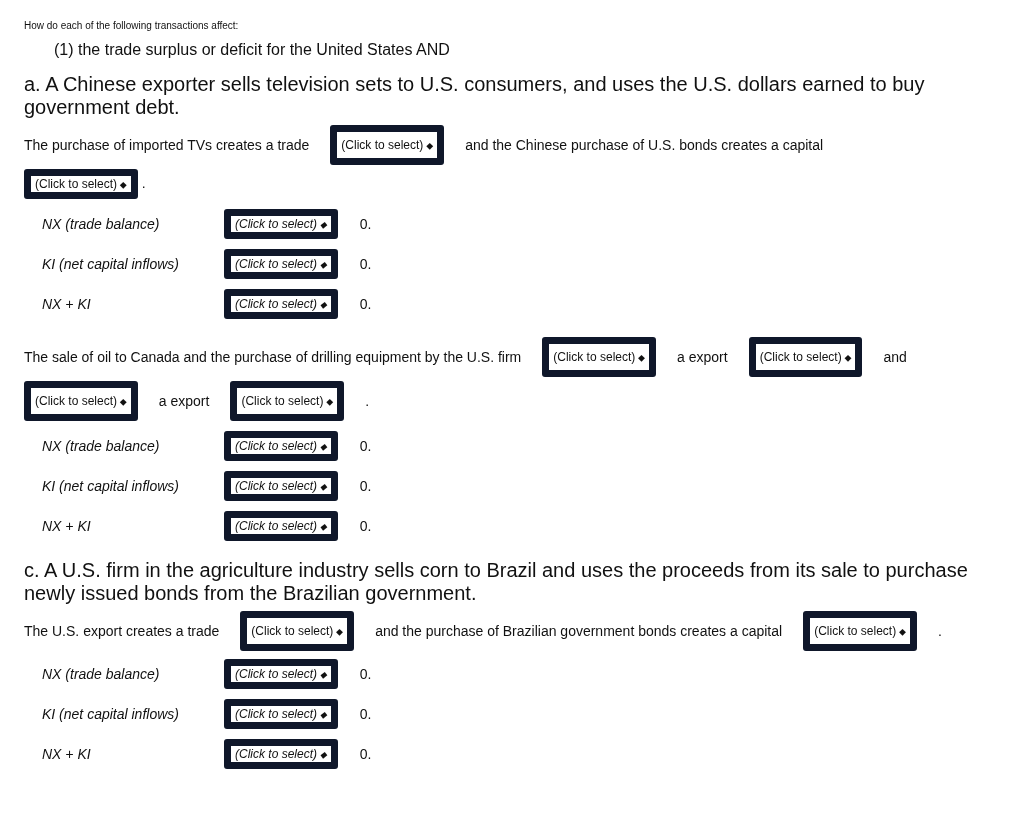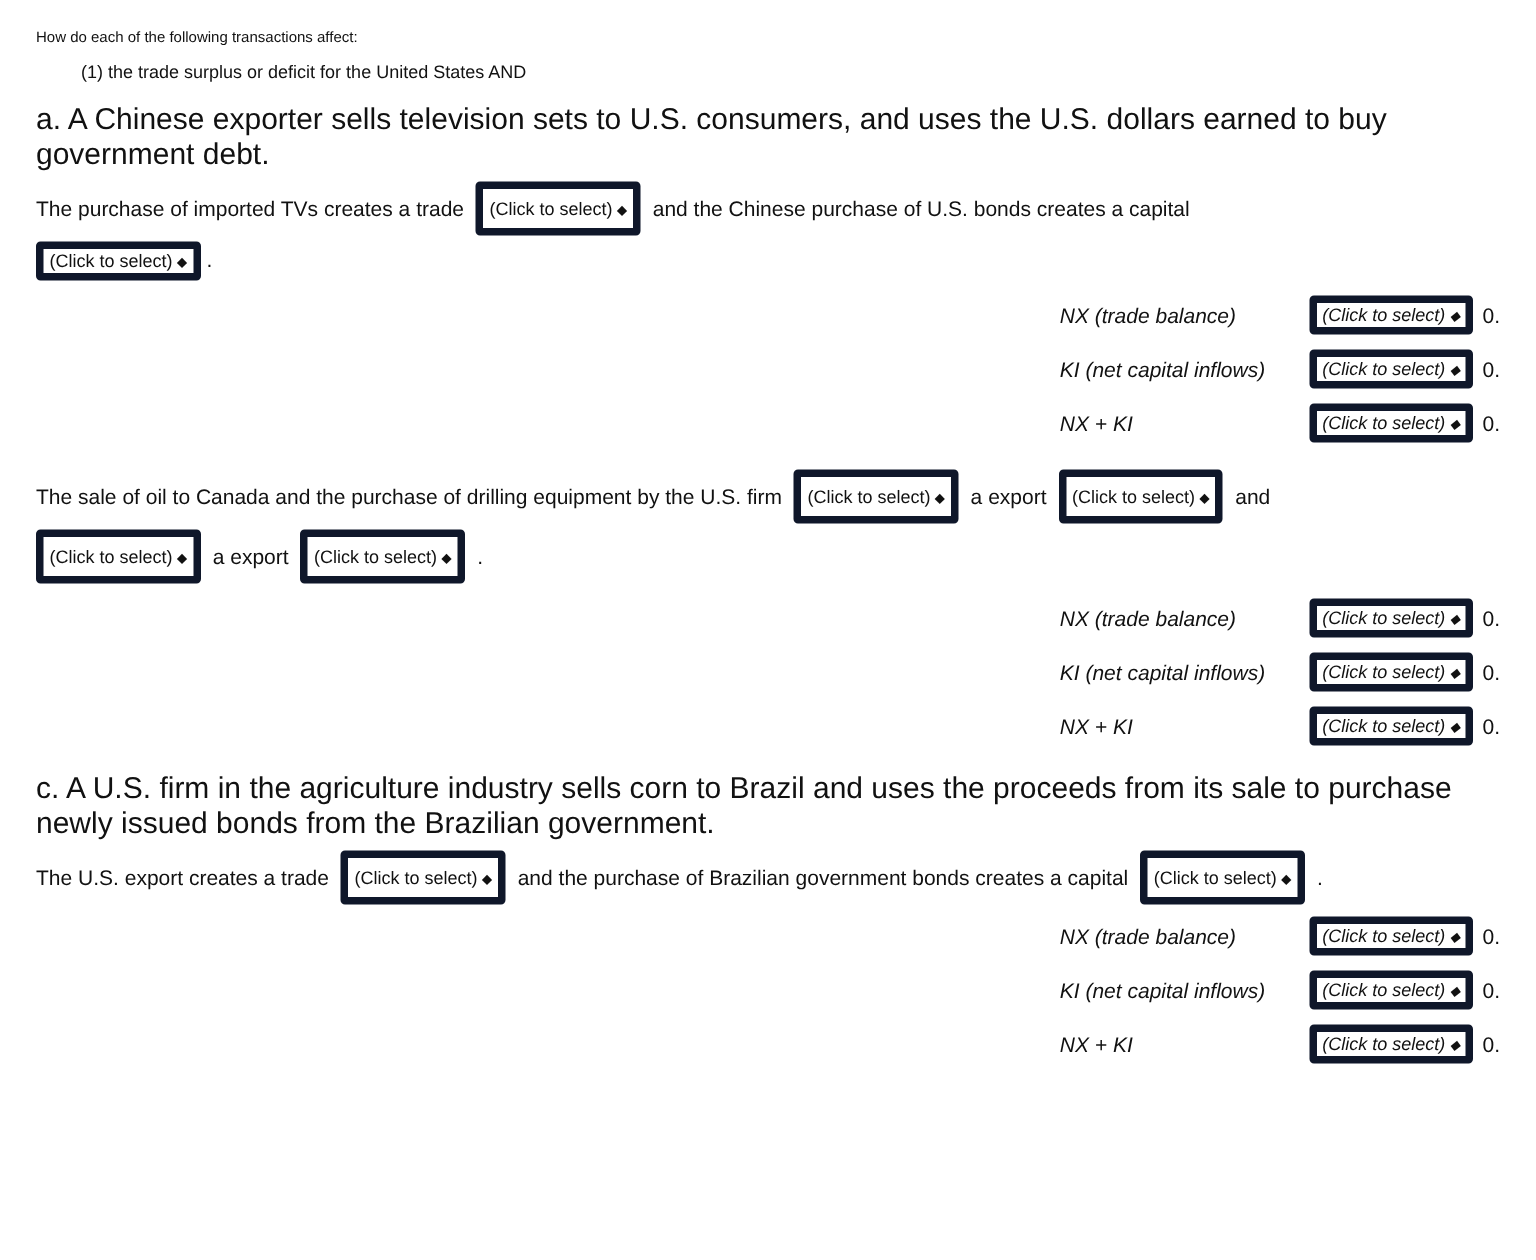--- a/index.html
+++ b/index.html
@@ -16,70 +16,69 @@
       width: 1024px;
       min-height: 840px;
     }
     .question-intro {
       margin-bottom: 10px;
       font-size: 10px;
     }
     .question-list {
       margin-left: 30px;
       margin-bottom: 14px;
-      font-size: 12px;
+      font-size: 16px;
     }
     .question-list li {
       list-style: none;
       margin-bottom: 2px;
     }
     .section {
       margin-bottom: 18px;
     }
     .section-label {
       font-weight: normal;
       font-size: 20px;
       margin-bottom: 6px;
     }
     .dropdown {
       display: inline-block;
-      border: 5px solid #0f172a;
+      border: 7px solid #0f172a;
       border-radius: 3px;
       padding: 1px 4px;
       font-size: 12px;
       background: #fff;
       cursor: pointer;
       vertical-align: middle;
       white-space: nowrap;
     }
     .dropdown::after {
       content: ' ⬥';
       font-size: 10px;
     }
     .calc-row {
       margin-left: 18px;
       margin-bottom: 10px;
       font-style: italic;
       font-size: 14px;
       display: flex;
       align-items: center;
-      gap: 6px;
-      justify-content: flex-end;
+      gap: 22px;
     }
     .calc-label {
       min-width: 160px;
     }
     .zero {
       font-style: normal;
     }
     .wrapped-line {
       display: flex;
       align-items: center;
       flex-wrap: wrap;
-      gap: 8px;
+      gap: 21px;
       line-height: 2;
       margin-bottom: 4px;
       font-size: 14px;
     }
   </style>
 </head>
 <body>
 
 <p class="question-intro">How do each of the following transactions affect:</p>
 <ul class="question-list">

